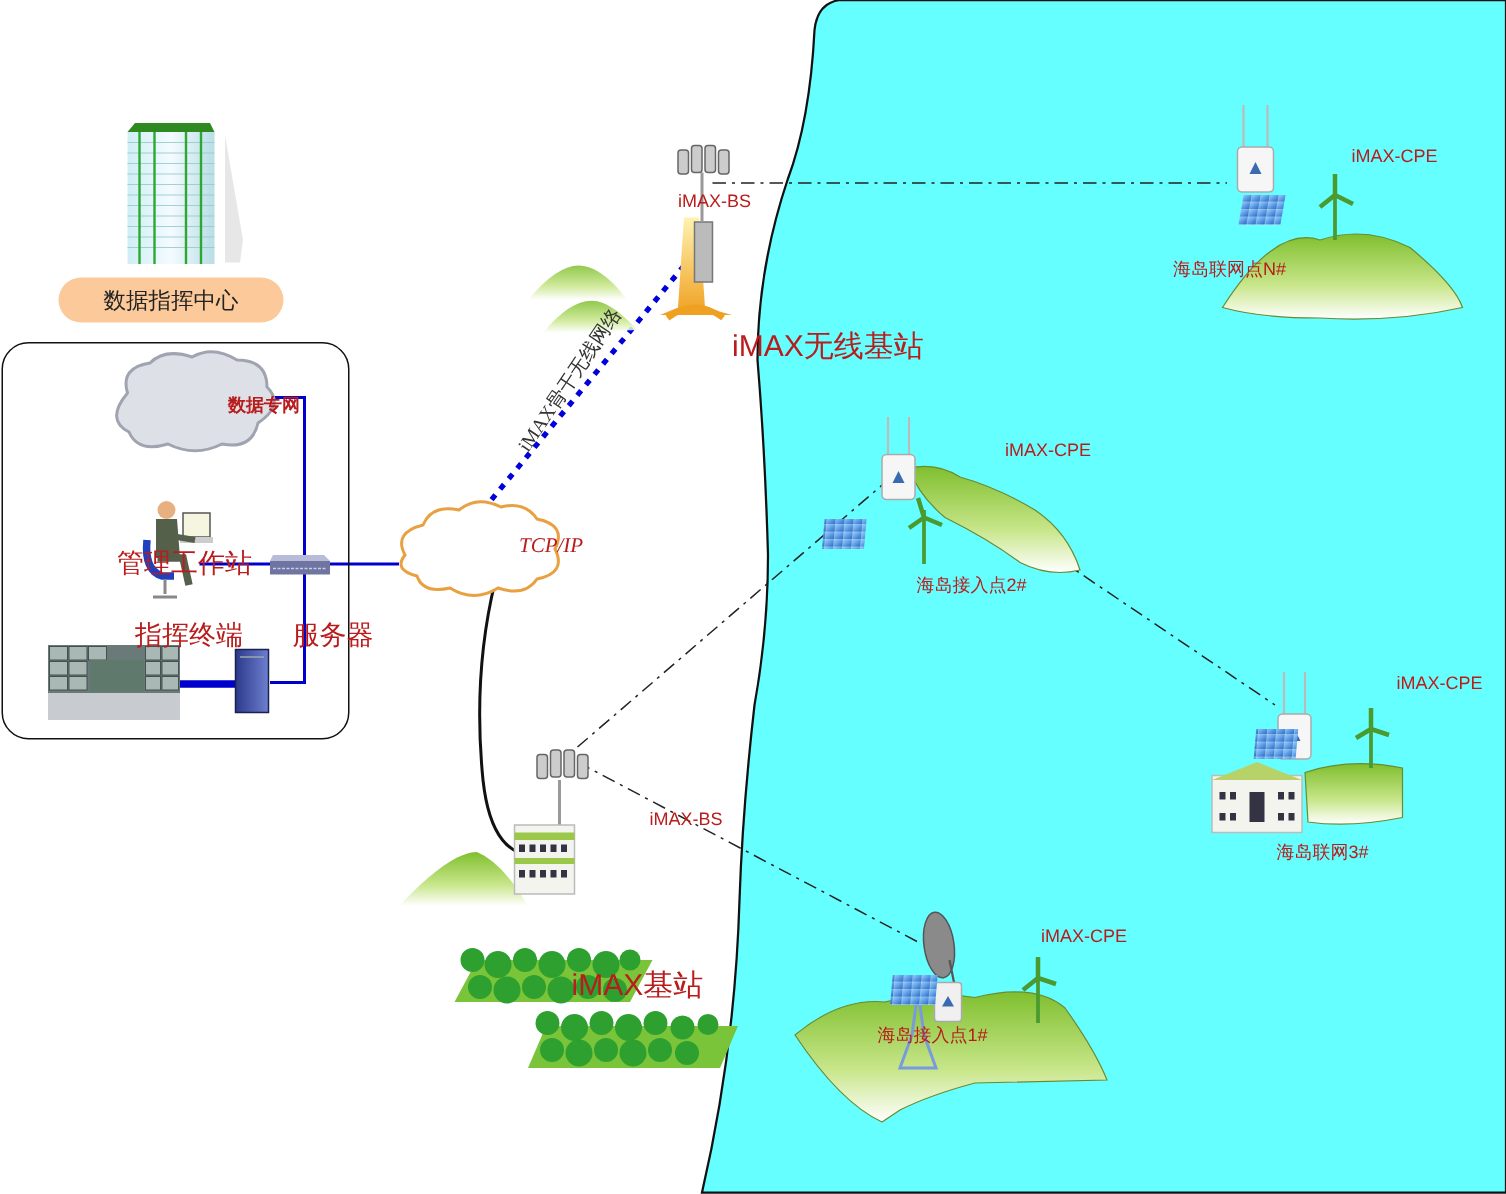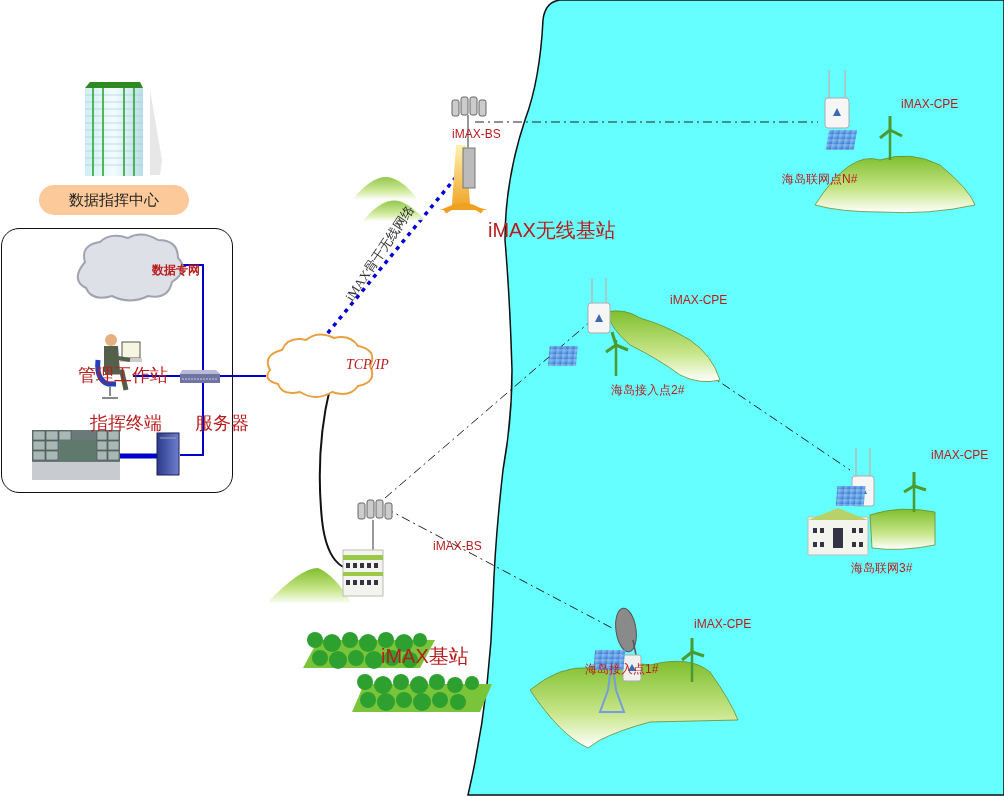--- a/index.html
+++ b/index.html
@@ -290,14 +290,14 @@
   <div class="lbl s12" style="left:385px;top:539px;">iMAX-BS</div>
   <div class="lbl s15" style="left:333px;top:627px;margin-top:16px;">iMAX基站</div>
 
   <div class="lbl s12" style="left:853px;top:97px;">iMAX-CPE</div>
   <div class="lbl s12" style="left:734px;top:171px;">海岛联网点N#</div>
   <div class="lbl s12" style="left:622px;top:293px;">iMAX-CPE</div>
   <div class="lbl s12" style="left:563px;top:382px;">海岛接入点2#</div>
   <div class="lbl s12" style="left:883px;top:448px;">iMAX-CPE</div>
   <div class="lbl s12" style="left:803px;top:560px;">海岛联网3#</div>
   <div class="lbl s12" style="left:646px;top:617px;">iMAX-CPE</div>
-  <div class="lbl s12" style="left:537px;top:661px;">海岛接入点1#</div>
+  <div class="lbl s12" style="left:537px;top:682px;">海岛接入点1#</div>
 </div>
 
 </body></html>

